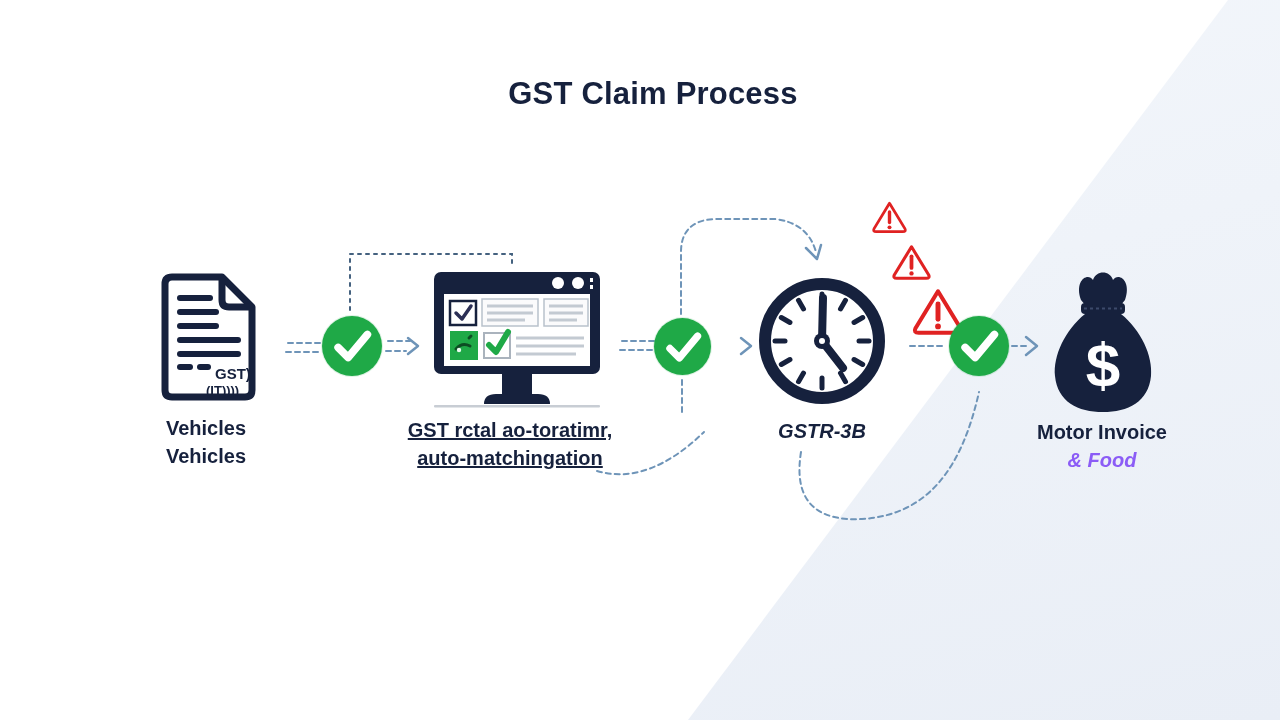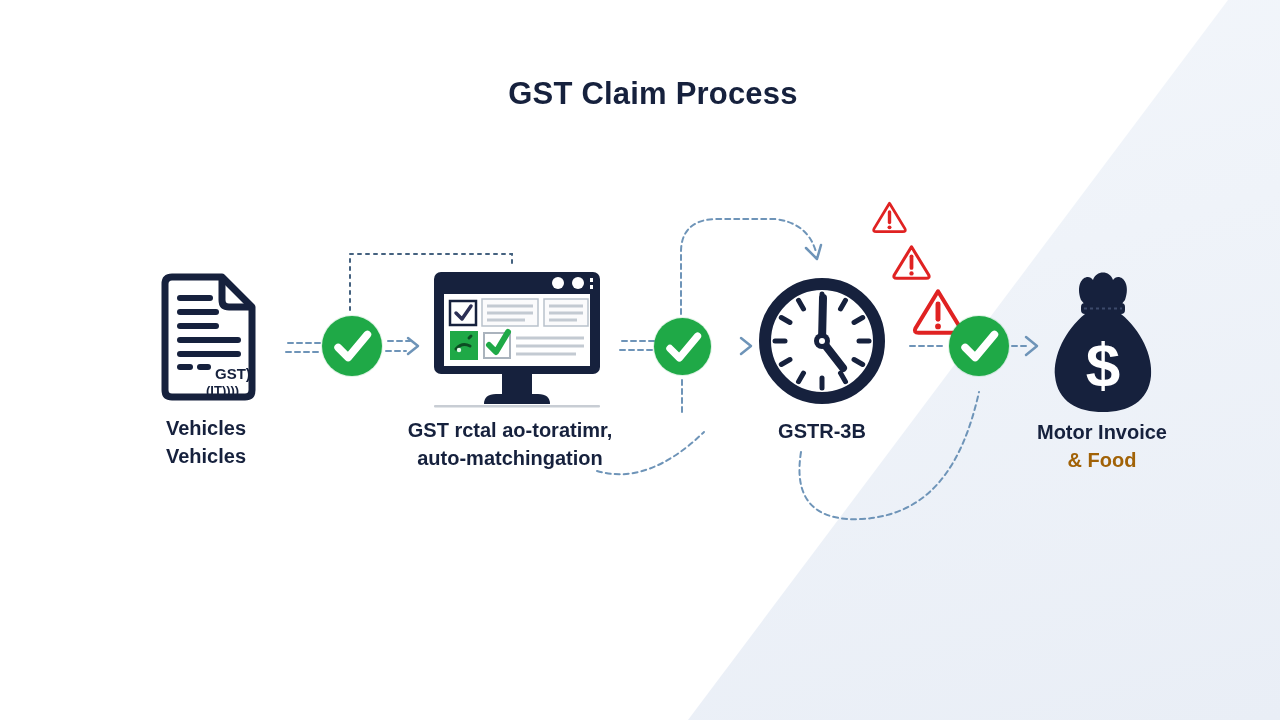--- a/index.html
+++ b/index.html
@@ -9,21 +9,21 @@
     clip-path:polygon(1228px 0px,1280px 0px,1280px 720px,688px 720px);}
   .title{position:absolute;top:76px;left:0;width:1280px;text-align:center;
     font-size:31px;font-weight:800;color:#16213d;letter-spacing:.2px;margin-left:13px;}
   .abs{position:absolute;}
   .z2{z-index:2;}
   .connectors{position:absolute;inset:0;z-index:1;}
   .check-circle{position:absolute;z-index:2;border-radius:50%;background:#1fa947;
     display:flex;align-items:center;justify-content:center;box-shadow:0 0 0 1px rgba(31,169,71,.15);}
   .step-label{position:absolute;z-index:2;text-align:center;color:#16213d;font-weight:800;
     font-size:20px;line-height:28px;}
-  .step-label .red{color:#a16207;}
+  .step-label .red{color:#8b5cf6;font-style:italic;}
   svg text{font-family:"Liberation Sans",sans-serif;}
 </style>
 </head>
 <body>
 
 <div class="canvas">
 
   <div class="bg-accent"></div>
 
   <div class="title">GST Claim Process</div>
@@ -111,21 +111,21 @@
     <polyline points="57 75,64 82,76 62" fill="none" stroke="#1fa947" stroke-width="6" stroke-linecap="round" stroke-linejoin="round"></polyline>
     <g stroke="#c3cad2" stroke-width="3">
         <line x1="84" y1="68" x2="152" y2="68"></line>
         <line x1="84" y1="76" x2="152" y2="76"></line>
         <line x1="84" y1="84" x2="144" y2="84"></line>
       </g>
     <rect x="70" y="104" width="30" height="22" fill="#16213d"></rect>
     <path d="M 52 134 Q 52 124 64 124 H 106 Q 118 124 118 134 Z" fill="#16213d"></path>
     <rect x="2" y="135" width="166" height="2.5" rx="1" fill="#c8cdd4"></rect>
   </svg>
-  <div class="step-label" style="left:378px;top:416px;width:264px;">
+  <div class="step-label" style="left:378px;top:416px;width:264px;text-decoration:underline;">
     <div>GST rctal ao-toratimr,</div>
     <div>auto-matchingation</div>
   </div>
 
   <div class="check-circle" style="left:654px;top:318px;width:57px;height:57px;">
     <svg width="38" height="32" viewBox="0 0 52 44">
         <polyline points="8 24,21 37,46 7" fill="none" stroke="#ffffff" stroke-width="10" stroke-linecap="round" stroke-linejoin="round"></polyline>
       </svg>
   </div>
 
@@ -167,21 +167,21 @@
         </g>
       <g transform="rotate(330 65 65)">
           <line x1="65" y1="18" x2="65" y2="28"></line>
         </g>
     </g>
     <line x1="65" y1="65" x2="66" y2="22" stroke="#16213d" stroke-width="8" stroke-linecap="round"></line>
     <line x1="65" y1="65" x2="86" y2="92" stroke="#16213d" stroke-width="8" stroke-linecap="round"></line>
     <circle cx="65" cy="65" r="8" fill="#16213d"></circle>
     <circle cx="65" cy="65" r="3" fill="#ffffff"></circle>
   </svg>
-  <div class="step-label" style="left:742px;top:417px;width:160px;">GSTR-3B</div>
+  <div class="step-label" style="left:742px;top:417px;width:160px;font-style:italic;">GSTR-3B</div>
 
   <svg class="abs z2" style="left:871px;top:199px;" width="37" height="37" viewBox="0 0 60 60">
     <path d="M 30 7 L 55 48 Q 57.5 53 51.5 53 H 8.5 Q 2.5 53 5 48 Z" fill="#ffffff" stroke="#e02222" stroke-width="4.5" stroke-linejoin="round"></path>
     <line x1="30" y1="21" x2="30" y2="38" stroke="#e02222" stroke-width="5.5" stroke-linecap="round"></line>
     <circle cx="30" cy="46" r="3.2" fill="#e02222"></circle>
   </svg>
   <svg class="abs z2" style="left:891px;top:242px;" width="41" height="41" viewBox="0 0 60 60">
     <path d="M 30 7 L 55 48 Q 57.5 53 51.5 53 H 8.5 Q 2.5 53 5 48 Z" fill="#ffffff" stroke="#e02222" stroke-width="4.5" stroke-linejoin="round"></path>
     <line x1="30" y1="21" x2="30" y2="38" stroke="#e02222" stroke-width="5.5" stroke-linecap="round"></line>
     <circle cx="30" cy="46" r="3.2" fill="#e02222"></circle>

